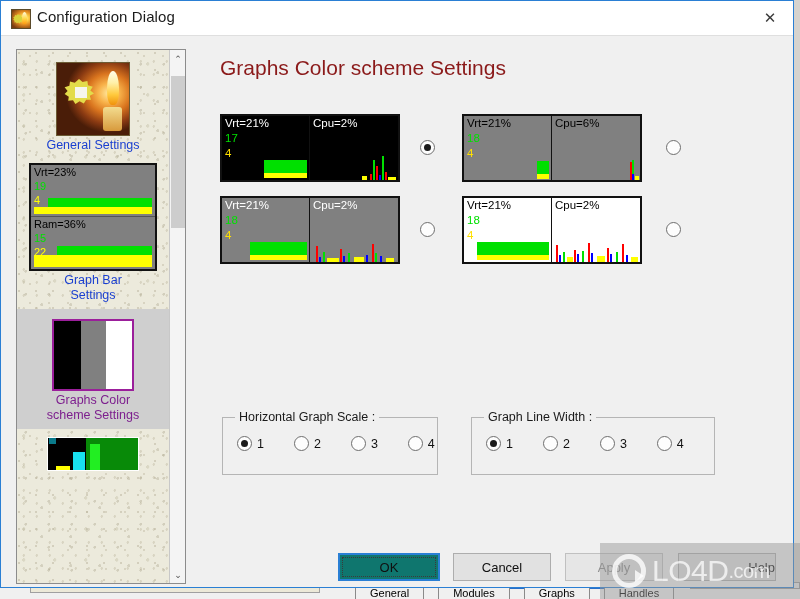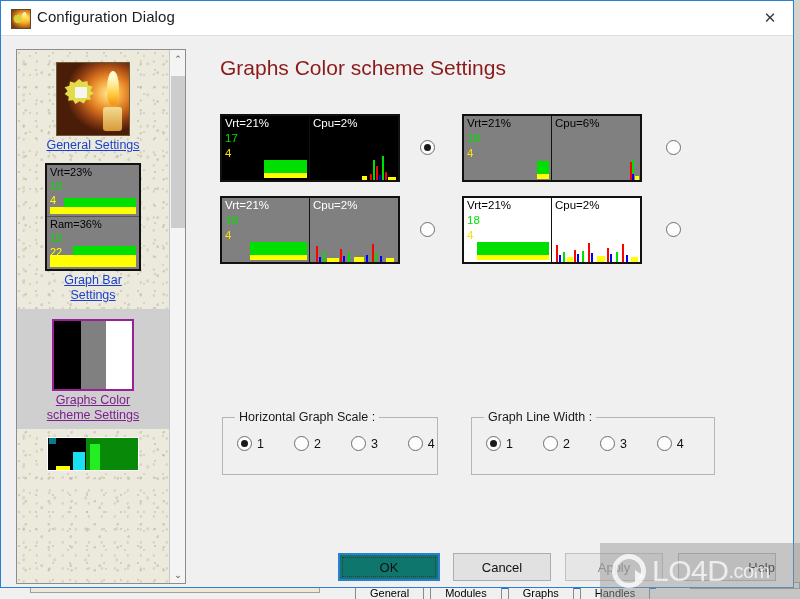--- a/index.html
+++ b/index.html
@@ -13,21 +13,21 @@
   }
 
   
   #bg-window {
     position:absolute; left:0; top:582px; width:800px; height:17px;
     background:#f0f0f0; border-top:1px solid #9a9a9a;
     overflow:hidden;
   }
   #bg-tabs {
     position:absolute; left:355px; top:2px;
-    display:flex; gap:4px; font-size:11px; color:#000;
+    display:flex; gap:12px; font-size:11px; color:#000;
   }
   #bg-tabs .bgtab {
     border:1px solid #8a8a8a; border-bottom:none;
     background:#f0f0f0; padding:1px 14px 0 14px; margin-right:2px;
     white-space:nowrap;
   }
   #bg-left-strip {
     position:absolute; left:30px; top:-4px; width:290px; height:14px;
     border:1px solid #a0a0a0; background:#ece9d8;
   }
@@ -94,21 +94,21 @@
     background-size:17px 17px, 23px 23px, 19px 19px, 29px 29px, 13px 13px, 31px 31px;
   }
   #sidebar-list { position:absolute; left:0; top:0; right:16px; bottom:0; }
   .side-item {
     position:relative; width:100%;
     padding:8px 4px 6px 4px; text-align:center; cursor:pointer;
   }
   .side-item.selected { background:#cfcfcf; }
   .side-label {
     display:block; margin-top:2px;
-    font-size:12.5px; color:#1a3fd0; text-decoration:underline;
+    font-size:12.5px; color:#1a3fd0; 
     line-height:15px;
   }
   .side-item.selected .side-label { color:#7d1f8e; }
 
   .thumb-candle {
     width:74px; height:74px; margin:0 auto;
     border:1px solid #6b5a33;
     background:
       radial-gradient(ellipse 60% 55% at 72% 42%, #ffe9a0 0%, #f8b24a 25%, #d9741e 50%, #8a3a12 78%, #4a1d08 100%);
     position:relative; overflow:hidden;
@@ -128,21 +128,21 @@
     border-radius:60% 60% 48% 48%;
   }
   .thumb-candle .cbody {
     position:absolute; left:46px; top:44px; width:19px; height:24px;
     background:linear-gradient(#f3dc8f,#d89a3c);
     border-radius:3px;
   }
 
   
   .thumb-bars {
-    width:96px; margin:0 auto; border:2px solid #111; background:#808080;
+    width:128px; margin:0 auto; border:2px solid #111; background:#808080;
     padding:0;
     text-align:right;
   }
   .tb-panel { position:relative; height:52px; border-bottom:1px solid #555; overflow:hidden; }
   .tb-panel:last-child { border-bottom:none; }
   .tb-title { position:absolute; left:3px; top:1px; font-size:11px; color:#000; font-family:"Liberation Sans",sans-serif; }
   .tb-n1 { position:absolute; left:3px; top:15px; font-size:11px; color:#00e000; }
   .tb-n2 { position:absolute; left:3px; top:29px; font-size:11px; color:#ffff00; }
   .tb-green { position:absolute; height:9px; background:#00e000; }
   .tb-yellow { position:absolute; height:7px; background:#ffff00; }

